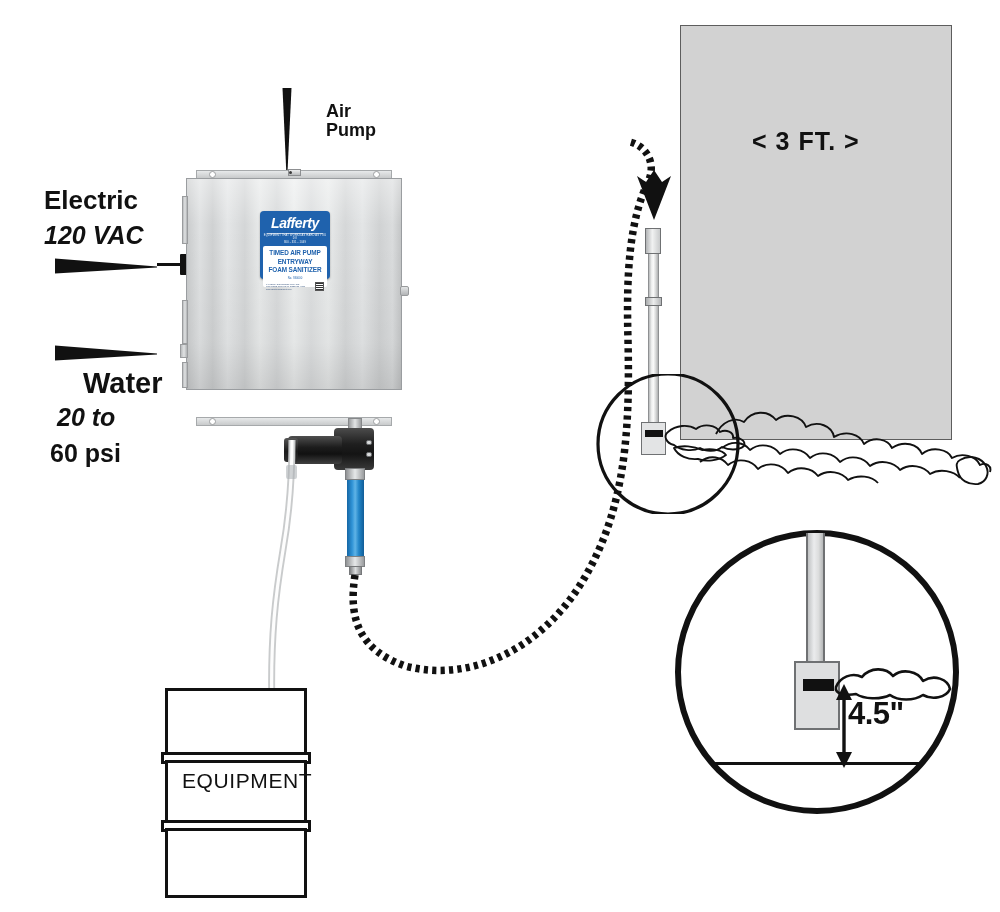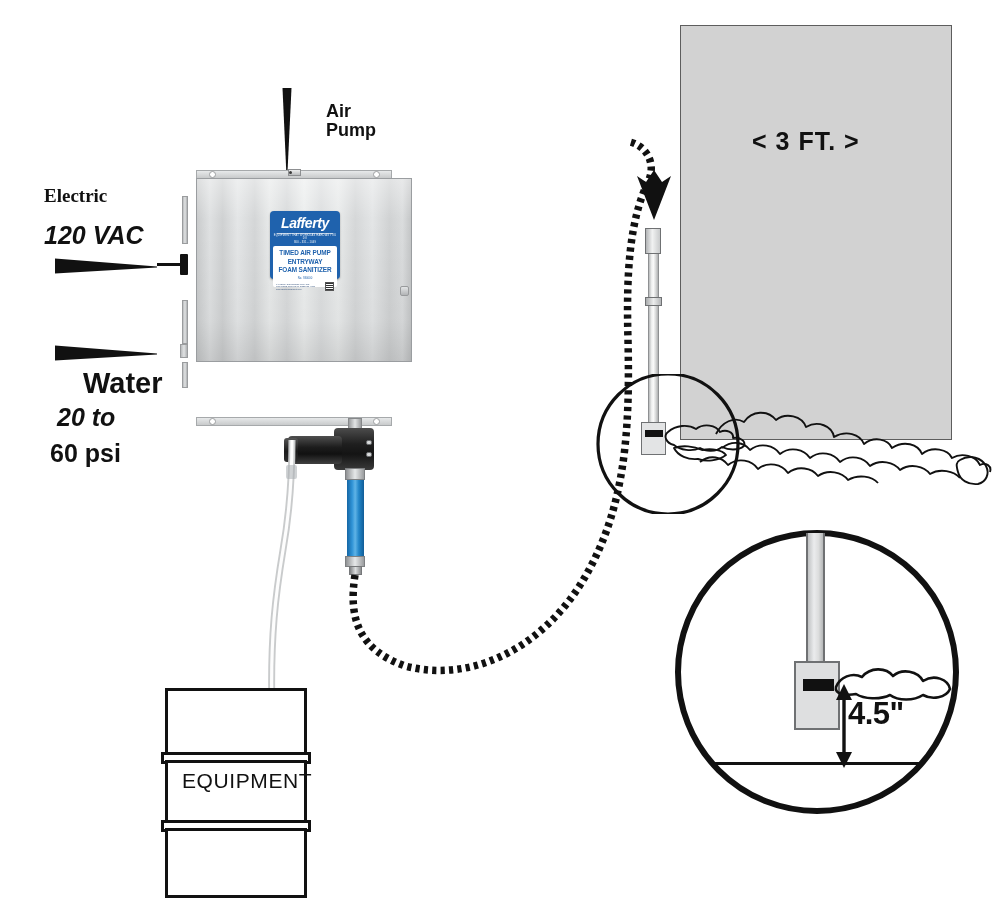--- a/index.html
+++ b/index.html
@@ -11,21 +11,21 @@
     overflow:hidden;
   }
   #stage{position:relative;width:1000px;height:912px;background:#fff;}
   .abs{position:absolute;}
 
   
   .lbl{position:absolute;font-weight:bold;color:#111;white-space:pre;line-height:1.08;}
 
   #lbl-compressed-air{left:206px;top:54px;font-size:25px;letter-spacing:-0.3px;}
   #lbl-air-pump{left:326px;top:102px;font-size:18px;text-align:left;}
-  #lbl-electric{left:44px;top:186px;font-size:19px;font-family:Liberation Serif, serif;}
+  #lbl-electric{left:44px;top:186px;font-size:26px;}
   #lbl-electric-sub{left:44px;top:222px;font-size:25px;font-style:italic;text-align:right;}
   #lbl-water{left:55px;top:368px;font-size:29px;margin-left:28px;}
   #lbl-water-sub1{left:57px;top:404px;font-size:25px;font-style:italic;}
   #lbl-water-sub2{left:50px;top:440px;font-size:25px;}
   #lbl-3ft{left:752px;top:100px;font-size:25px;font-weight:600;letter-spacing:1px;margin-top:28px;}
   #lbl-45in{left:848px;top:697px;font-size:31px;font-weight:bold;letter-spacing:-0.5px;}
   #lbl-sanitizer{left:182px;top:770px;font-size:21px;font-weight:normal;letter-spacing:0.6px;}
 
   
   .taper{position:absolute;}
@@ -47,21 +47,21 @@
 
   
   #wall-panel{
     left:680px;top:25px;width:272px;height:415px;
     background:#d2d2d2;border:1.6px solid #5d5d5d;
     box-sizing:border-box;
   }
 
   
   #enclosure{
-    left:196px;top:178px;width:216px;height:184px;
+    left:186px;top:178px;width:216px;height:212px;
     background:linear-gradient(90deg,
       #c9cbcc 0%, #dfe1e2 6%, #cfd1d2 12%, #e4e6e7 19%,
       #d4d6d7 27%, #e8eaea 34%, #d8dadb 42%, #eceeee 50%,
       #dcdedf 58%, #e9ebeb 66%, #d5d7d8 74%, #e3e5e6 82%,
       #d0d2d3 90%, #dadcdd 96%, #c4c6c7 100%);
     border:1px solid #9a9da0;
     box-sizing:border-box;
   }
   #enclosure-shade{
     position:absolute;left:0;top:0;right:0;bottom:0;

